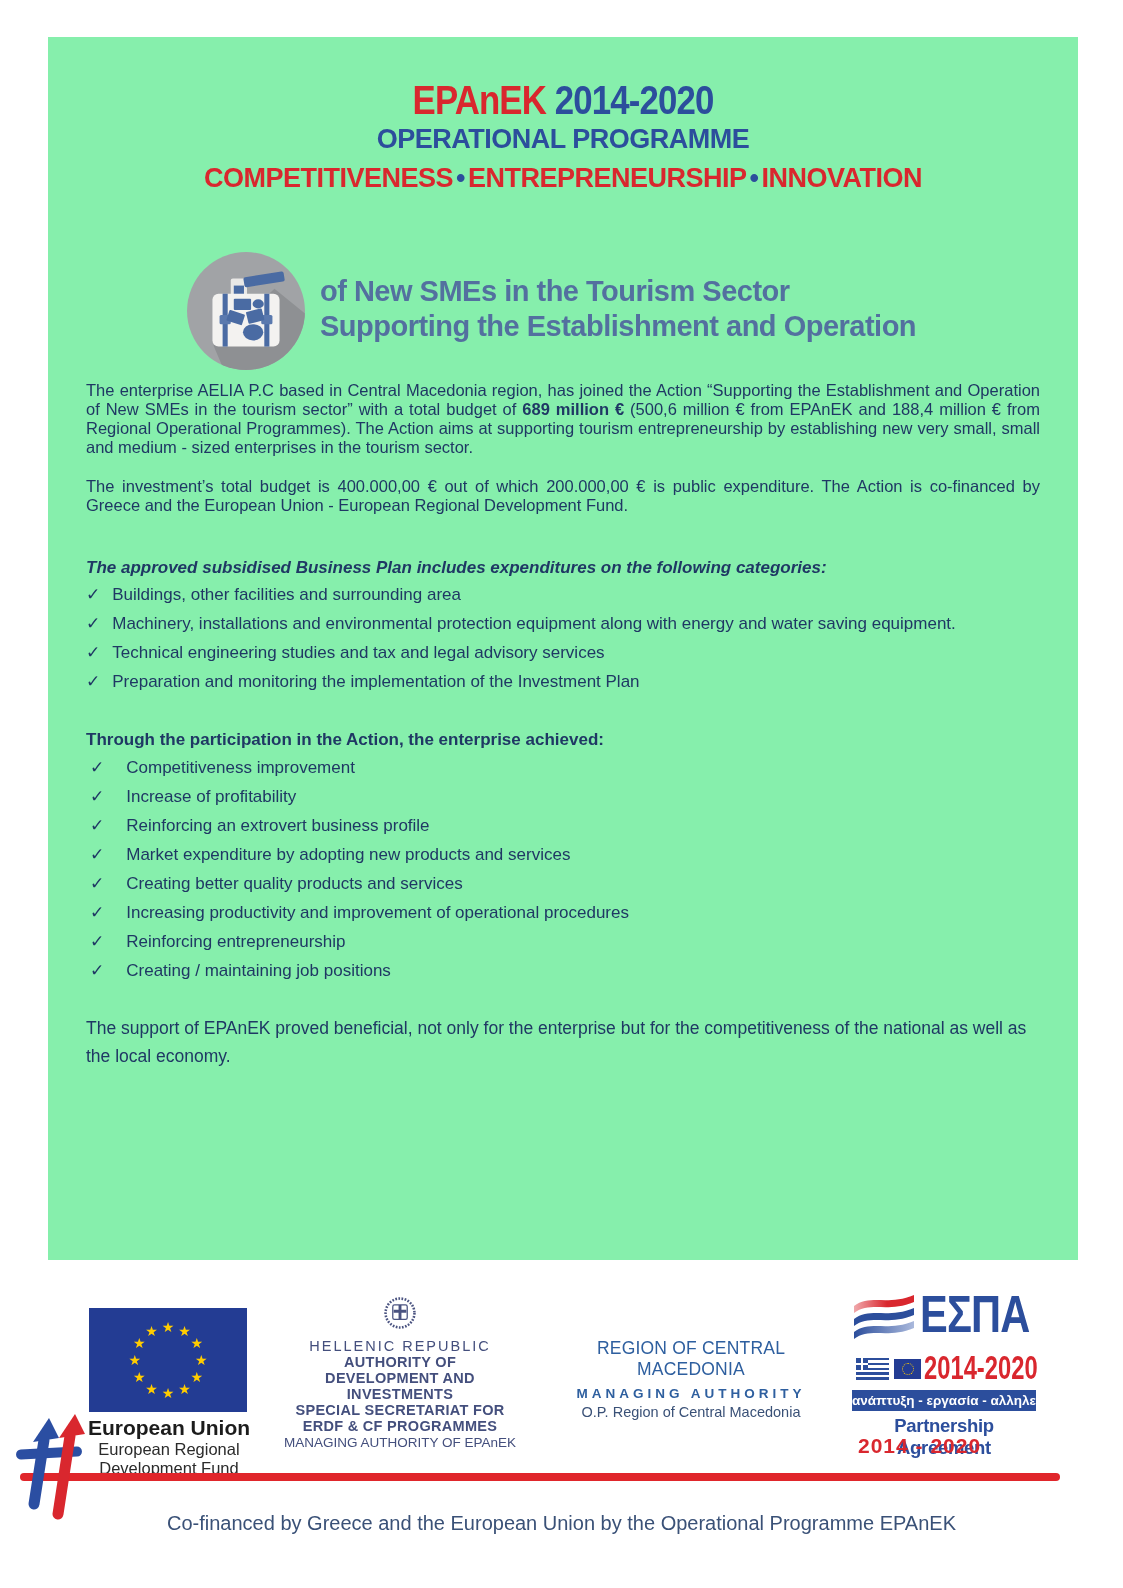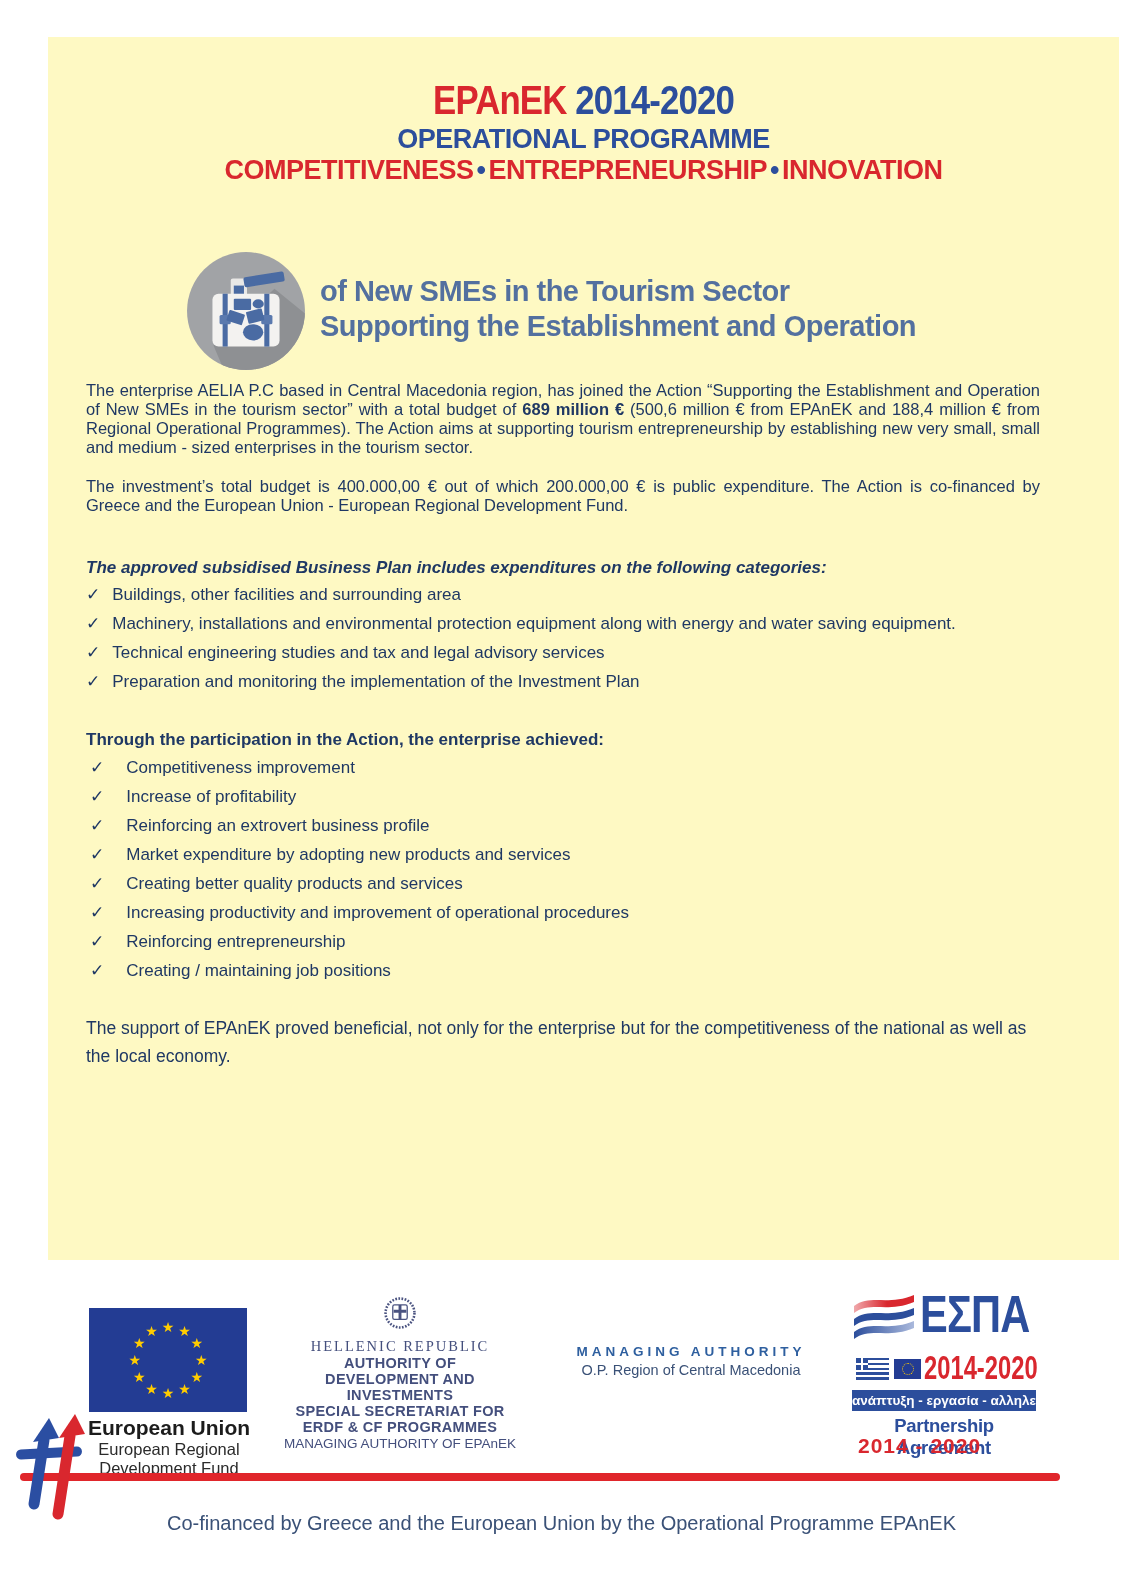--- a/index.html
+++ b/index.html
@@ -2,30 +2,29 @@
 <html><head>
 <meta charset="utf-8">
 <style>
   html,body{margin:0;padding:0;}
   body{
     width:1123px;height:1588px;position:relative;background:#ffffff;
     font-family:"Liberation Sans", sans-serif;color:#1F3864;overflow:hidden;
   }
   .card{
     position:absolute;left:48px;top:37px;width:1030px;height:1223px;
-    background:#fef9c3;
-    padding-left:41px;
+    background:#86efac;
   }
   
   .hdr{position:absolute;left:0;top:41px;width:100%;text-align:center;}
   .hdr-l1{font-size:40px;font-weight:bold;letter-spacing:-1px;transform:scaleX(.87);transform-origin:center;white-space:nowrap;}
   .hdr-l1 .brand{color:#D9272E;}
   .hdr-l1 .years{color:#2C4E9C;}
   .hdr-l2{font-size:27px;font-weight:bold;color:#2C4E9C;letter-spacing:-0.5px;margin-top:1px;}
-  .hdr-l3{font-size:27px;font-weight:bold;color:#D9272E;letter-spacing:-0.5px;margin-top:0px;white-space:nowrap;}
+  .hdr-l3{font-size:27px;font-weight:bold;color:#D9272E;letter-spacing:-0.5px;margin-top:8px;white-space:nowrap;}
   .hdr-l3 .dot{color:#2C4E9C;padding:0 3px;}
   
   .title-icon{position:absolute;left:137px;top:213px;width:122px;height:122px;}
   .doc-title{position:absolute;left:272px;top:237px;width:720px;
     font-size:29px;font-weight:bold;color:#53709F;letter-spacing:-0.5px;line-height:35px;}
   
   .bodyblock{position:absolute;left:38px;width:954px;}
   .para{font-size:16.5px;line-height:19px;text-align:justify;}
   .sec-h{font-size:17px;font-weight:bold;}
   .ci{display:flex;font-size:17px;line-height:19px;margin-bottom:10px;}
@@ -35,21 +34,21 @@
   
   .eu-flag{position:absolute;left:89px;top:1308px;width:158px;height:104px;background:#233C93;}
   .eu-star{position:absolute;color:#FFCC00;font-size:14px;transform:translate(-50%,-50%);line-height:1;}
   .eu-text{position:absolute;left:59px;top:1416px;width:220px;text-align:center;}
   .eu-text .t1{font-size:21px;font-weight:bold;color:#1c1c1c;}
   .eu-text .t2{font-size:16.5px;color:#2b2b2b;line-height:19px;}
   .hash{position:absolute;left:8px;top:1396px;z-index:3;}
   .redline{position:absolute;left:20px;top:1473px;width:1040px;height:8px;border-radius:4px;background:#E0262B;z-index:1;}
   .hel{position:absolute;left:270px;top:1296px;width:260px;text-align:center;color:#444F7D;}
   .hel .emb{width:34px;height:34px;}
-  .hel .h1{font-size:14.5px;letter-spacing:2px;margin-top:4px;font-family:Liberation Serif, serif;}
+  .hel .h1{font-size:14.5px;letter-spacing:2px;margin-top:4px;}
   .hel .hb{font-size:14.5px;font-weight:bold;letter-spacing:.3px;line-height:16px;}
   .hel .h6{font-size:13.5px;margin-top:1px;}
   .reg{position:absolute;left:555px;top:1338px;width:272px;text-align:center;}
   .reg .r1{font-size:17.5px;color:#2E5F9F;letter-spacing:.2px;}
   .reg .r2{font-size:13.5px;font-weight:bold;color:#2E5F9F;letter-spacing:4px;margin-top:6px;}
   .reg .r3{font-size:14.5px;color:#3A5177;margin-top:3px;}
   .espa{position:absolute;left:848px;top:1286px;width:192px;}
   .espa-waves{position:absolute;left:4px;top:6px;}
   .espa-name{position:absolute;left:72px;top:-2px;font-size:52px;font-weight:bold;color:#2C4E9C;
     transform:scaleX(.8);transform-origin:left;white-space:nowrap;letter-spacing:-1px;}
@@ -218,20 +217,21 @@
   </svg>
   <div class="h1">HELLENIC  REPUBLIC</div>
   <div class="hb">AUTHORITY OF</div>
   <div class="hb">DEVELOPMENT AND INVESTMENTS</div>
   <div class="hb">SPECIAL SECRETARIAT FOR</div>
   <div class="hb">ERDF  &amp;  CF  PROGRAMMES</div>
   <div class="h6">MANAGING AUTHORITY OF EPAnEK</div>
 </div>
 
 <div class="reg">
+  <div class="r1">REGION OF CENTRAL MACEDONIA</div>
   <div class="r2">MANAGING AUTHORITY</div>
   <div class="r3">O.P. Region of Central Macedonia</div>
 </div>
 
 <div class="espa">
   <svg class="espa-waves" width="64" height="56" viewBox="0 0 64 56">
     <defs>
       <linearGradient id="gr" x1="0" y1="0" x2="1" y2="0">
         <stop offset="0" stop-color="#F0A9AC"></stop>
           <stop offset=".55" stop-color="#D9272E"></stop>

